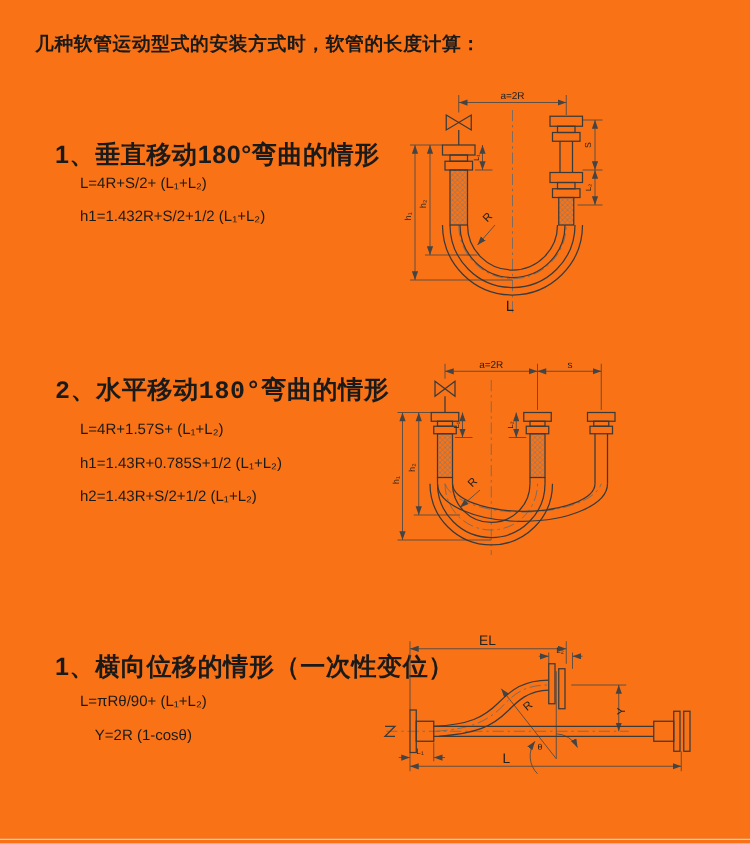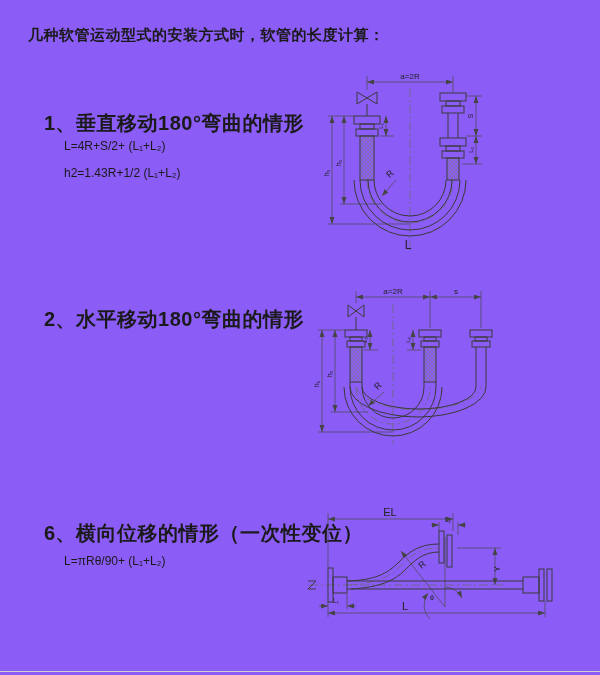--- a/index.html
+++ b/index.html
@@ -1,27 +1,27 @@
 <!DOCTYPE html>
 <html><head>
 <meta charset="utf-8">
 <style>
   html,body{margin:0;padding:0;background:#fff;}
   .page{
-    position:relative;width:600px;height:675px;background:#8b5cf6;overflow:hidden;
+    position:relative;width:600px;height:675px;background:#f97316;overflow:hidden;
     font-family:"Liberation Sans","DejaVu Sans",sans-serif;color:#1a1a1a;
   }
   .doc-title{
     position:absolute;left:28px;top:26px;font-size:15px;font-weight:bold;letter-spacing:.5px;
   }
   .sec-heading{position:absolute;font-size:20px;font-weight:bold;letter-spacing:.5px;}
   .formulas{position:absolute;font-size:12px;font-weight:400;}
   .formula{height:27px;line-height:27px;white-space:pre;}
   .sec1-h{left:44px;top:110px;} .sec1-f{left:64px;top:133px;}
-  .sec2-h{left:44px;top:306px;} .sec2-f{left:64px;top:330px;}
+  .sec2-h{left:44px;top:298px;font-family:Liberation Mono, monospace;} .sec2-f{left:64px;top:330px;}
   .sec3-h{left:44px;top:520px;} .sec3-f{left:64px;top:548px;text-align:center;}
   .d1{position:absolute;left:310px;top:68px;}
   .d2{position:absolute;left:308px;top:282px;}
   .d3{position:absolute;left:295px;top:497px;}
   .bottom-rule{position:absolute;left:0;bottom:3px;width:600px;height:1px;background:#cfcfcf;}
   svg{display:block;}
   svg .dwg{stroke:#3a3a3a;stroke-width:1;fill:none;}
   svg .dim{stroke:#4a4a4a;stroke-width:.7;fill:none;}
   svg .cl{stroke:#6a6a6a;stroke-width:.7;fill:none;stroke-dasharray:9 3 2 3;}
   svg text{fill:#222;font-family:"Liberation Sans","DejaVu Sans",sans-serif;}
@@ -29,28 +29,34 @@
 </head>
 <body>
 
 <div class="page">
 
   <div class="doc-title">几种软管运动型式的安装方式时，软管的长度计算：</div>
 
   <div class="sec-heading sec1-h">1、垂直移动180°弯曲的情形</div>
   <div class="formulas sec1-f">
     <div class="formula">L=4R+S/2+ (L₁+L₂)</div>
-    <div class="formula">h2=1.43R+1/2 (L₁+L₂)</div>
+    <div class="formula">h1=1.432R+S/2+1/2 (L₁+L₂)</div>
   </div>
 
   <div class="sec-heading sec2-h">2、水平移动180°弯曲的情形</div>
-
-  <div class="sec-heading sec3-h">6、横向位移的情形（一次性变位）</div>
+  <div class="formulas sec2-f">
+    <div class="formula">L=4R+1.57S+ (L₁+L₂)</div>
+    <div class="formula">h1=1.43R+0.785S+1/2 (L₁+L₂)</div>
+    <div class="formula">h2=1.43R+S/2+1/2 (L₁+L₂)</div>
+  </div>
+
+  <div class="sec-heading sec3-h">1、横向位移的情形（一次性变位）</div>
   <div class="formulas sec3-f">
     <div class="formula">L=πRθ/90+ (L₁+L₂)</div>
+    <div class="formula">Y=2R (1-cosθ)</div>
   </div>
 
   <svg class="d1" width="280" height="190" viewBox="0 0 280 190">
     <defs>
       <pattern id="p1" width="4" height="4" patternUnits="userSpaceOnUse">
         <path d="M0,4 L4,0 M0,0 L4,4" stroke="#7a7a7a" stroke-width="0.5"></path>
       </pattern>
       <marker id="d1aE" markerWidth="8" markerHeight="6" refX="7" refY="2.5" orient="auto" markerUnits="userSpaceOnUse">
         <path d="M0,0 L7,2.5 L0,5 Z" fill="#444"></path>
       </marker>

